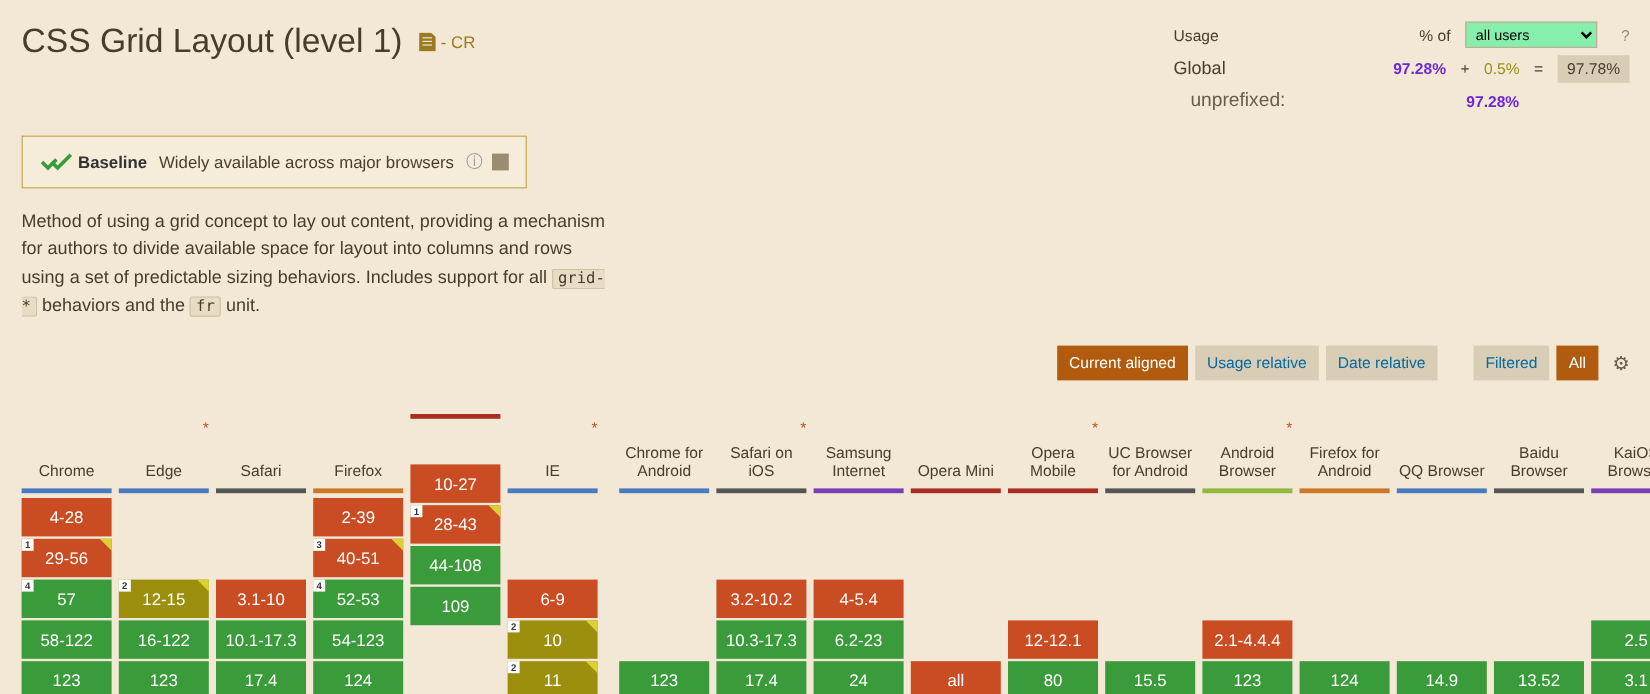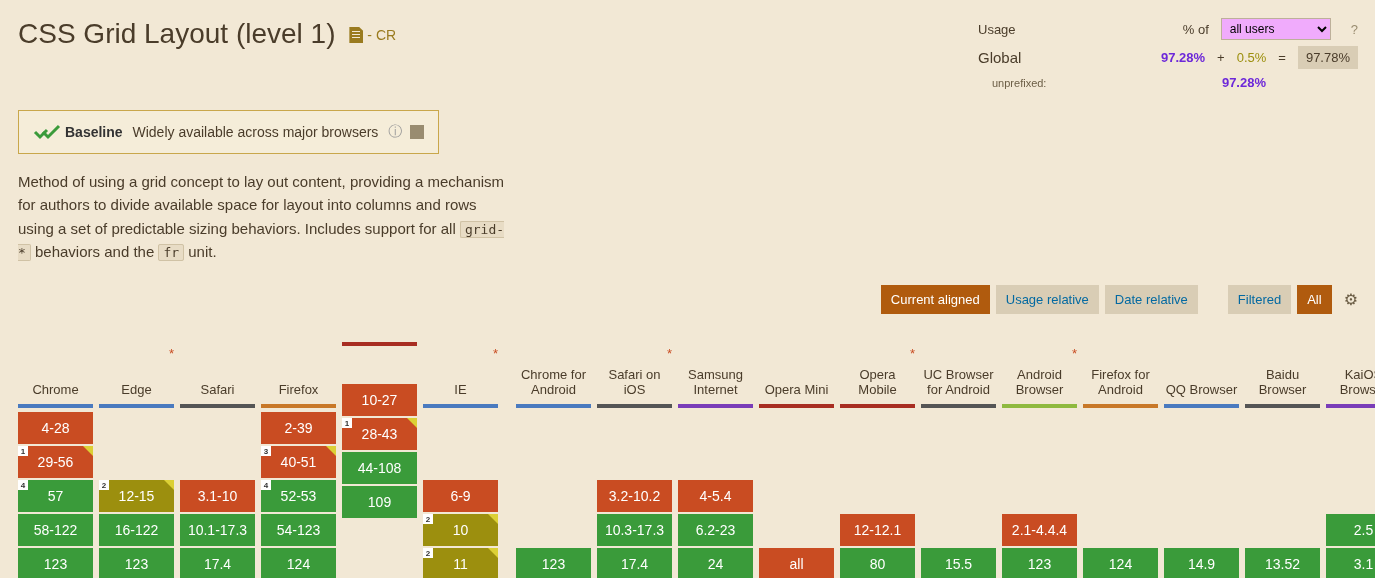--- a/index.html
+++ b/index.html
@@ -17,27 +17,27 @@
 .title-block { flex: 1; }
 h1 { font-size: 28px; font-weight: 400; color: #4a3c2a; display: inline; }
 .spec-badge { display: inline-flex; align-items: center; gap: 4px; margin-left: 10px; color: #9a7b1f; font-size: 14px; }
 .spec-icon { width: 14px; height: 16px; background: #9a7b1f; display: inline-block; clip-path: polygon(0 0, 70% 0, 100% 25%, 100% 100%, 0 100%); position: relative; }
 .spec-icon::after { content: ""; position: absolute; top: 4px; left: 3px; right: 3px; height: 1px; background: #f2e8d5; box-shadow: 0 3px 0 #f2e8d5, 0 6px 0 #f2e8d5; }
 
 
 .usage-stats { width: 380px; font-size: 13px; color: #4a3c2a; }
 .usage-row { display: flex; align-items: center; margin-bottom: 6px; gap: 12px; }
 .usage-label-col { width: 120px; }
-.usage-select { border: 1px solid #bdb09a; background: #f0abfc; font-size: 12px; padding: 2px 4px; height: 22px; width: 110px; }
+.usage-select { border: 1px solid #bdb09a; background: #86efac; font-size: 12px; padding: 2px 4px; height: 22px; width: 110px; }
 .usage-q { color: #998c70; margin-left: 8px; }
 .pct-green { color: #6d28d9; font-weight: 700; }
 .pct-yellow { color: #9c8f0e; font-weight: 500; }
 .pct-total { background: #d9cdb5; padding: 4px 8px; font-weight: 500; }
 .global-label { font-size: 15px; }
-.unprefixed-label { font-size: 11px; margin-left: 14px; color: #6b5d45; }
+.unprefixed-label { font-size: 16px; margin-left: 14px; color: #6b5d45; }
 
 
 .baseline { border: 1px solid #c9a74b; background: #f5edd9; padding: 12px 14px; margin-top: 14px; display: inline-flex; align-items: center; gap: 4px; }
 .baseline-icon { display: inline-flex; }
 .baseline-text strong { font-weight: 700; color: #333; }
 .baseline-text span { color: #4a3c2a; margin-left: 6px; }
 .info-icon { color: #999; font-size: 14px; margin-left: 6px; }
 .flag-icon { width: 14px; height: 14px; background: #998c70; display: inline-block; margin-left: 4px; }
 
 

